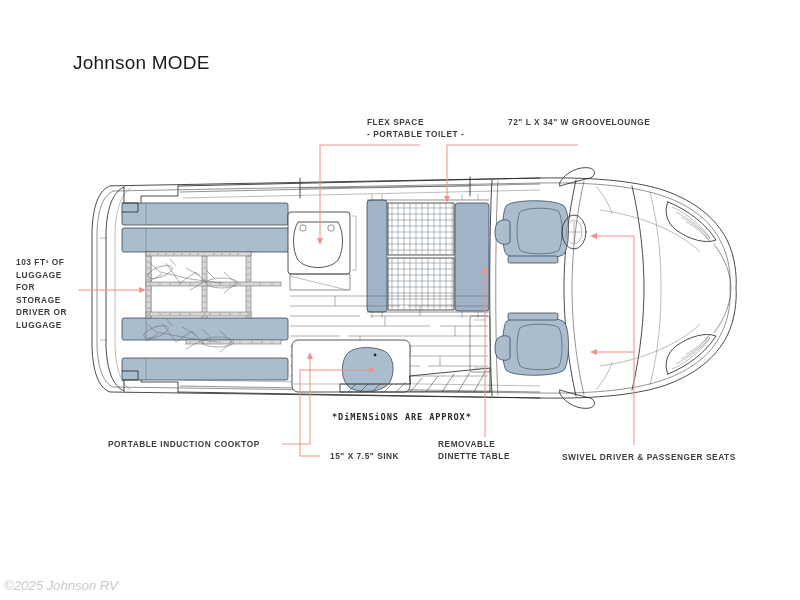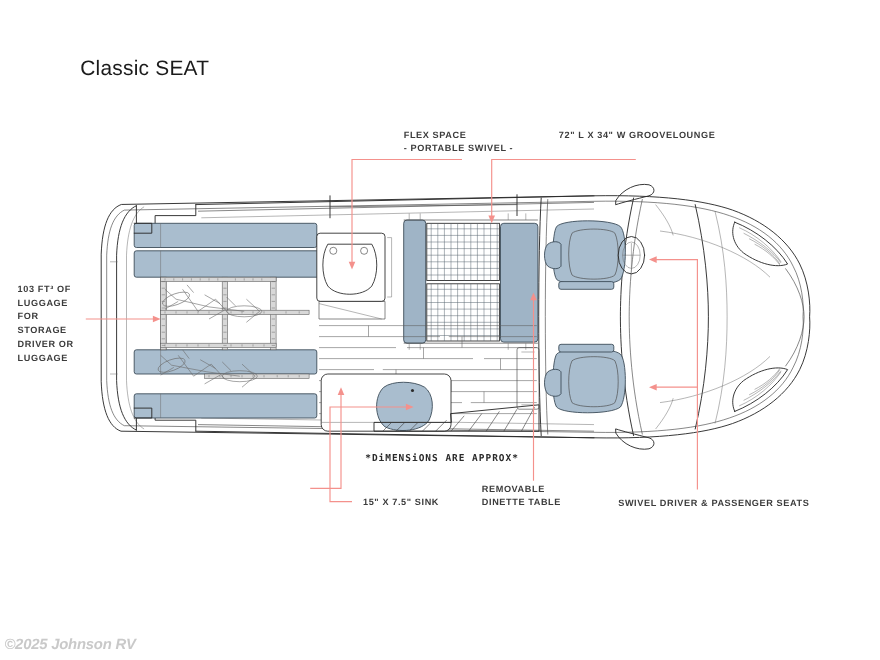--- a/index.html
+++ b/index.html
@@ -29,21 +29,21 @@
 
   .approx{
     position:absolute;left:332px;top:412px;
     font-family:"DejaVu Sans Mono", monospace;
     font-size:8.6px;font-weight:700;color:#2a2a2a;
     letter-spacing:.9px;white-space:nowrap;
   }
 
   .footer{
     position:absolute;left:4px;top:578px;
-    font-size:13.5px;font-weight:700;font-style:italic;
+    font-size:13.5px;font-weight:400;font-style:italic;
     color:#c9c9c9;letter-spacing:-.2px;white-space:nowrap;
   }
 
   
   svg.art{position:absolute;left:0;top:0;width:800px;height:600px;overflow:visible;}
   .ln{fill:none;stroke:#2b2b2b;stroke-width:.85;stroke-linejoin:round;stroke-linecap:round;}
   .ln-thin{fill:none;stroke:#4a4a4a;stroke-width:.6;}
   .ln-hair{fill:none;stroke:#6a6a6a;stroke-width:.45;}
   .body-fill{fill:#ffffff;}
   .cush{fill:#a9bdce;stroke:#3a4a57;stroke-width:.8;}
@@ -55,21 +55,21 @@
   .mesh{stroke:#55636e;stroke-width:.45;fill:none;}
   .hatch{stroke:#3a3a3a;stroke-width:.55;fill:none;}
   .bike{fill:none;stroke:#6d6d6d;stroke-width:.55;}
   .rack{fill:#d8d8d8;stroke:#5a5a5a;stroke-width:.5;}
 </style>
 </head>
 <body>
 
 <div id="stage">
 
-  <div class="title">Classic SEAT</div>
+  <div class="title">Johnson MODE</div>
 
   <svg class="art" viewBox="0 0 800 600">
 
     <g>
 
       <path class="ln body-fill" d="M110,186
         C99,190 93,205 92,231
         L92,347 C93,373 99,388 110,392
         L540,398
         C600,399 640,394 666,385
@@ -319,37 +319,38 @@
       <polygon points="310,352 307,359 313,359"></polygon>
       <polygon points="376,370 369,367 369,373"></polygon>
       <polygon points="485,266 482,273 488,273"></polygon>
       <polygon points="590,236 597,233 597,239"></polygon>
       <polygon points="590,352 597,349 597,355"></polygon>
     </g>
   </svg>
 
   <div class="callout ctr" style="left:367px;top:117px;width:120px;">
     <div>FLEX SPACE</div>
-    <div>- PORTABLE SWIVEL -</div>
+    <div>- PORTABLE TOILET -</div>
   </div>
 
   <div class="callout ctr" style="left:508px;top:117px;width:200px;">
     <div>72" L X 34" W GROOVELOUNGE</div>
   </div>
 
   <div class="callout lft" style="left:16px;top:256px;width:64px;line-height:12.6px;">
     <div>103 FT³ OF</div>
     <div>LUGGAGE</div>
     <div>FOR</div>
     <div>STORAGE</div>
     <div>DRIVER OR</div>
     <div>LUGGAGE</div>
   </div>
 
   <div class="callout ctr" style="left:108px;top:439px;width:174px;">
+    <div>PORTABLE INDUCTION COOKTOP</div>
   </div>
 
   <div class="callout" style="left:330px;top:451px;">
     <div>15" X 7.5" SINK</div>
   </div>
 
   <div class="callout" style="left:562px;top:452px;">
     <div>SWIVEL DRIVER &amp; PASSENGER SEATS</div>
   </div>
 

